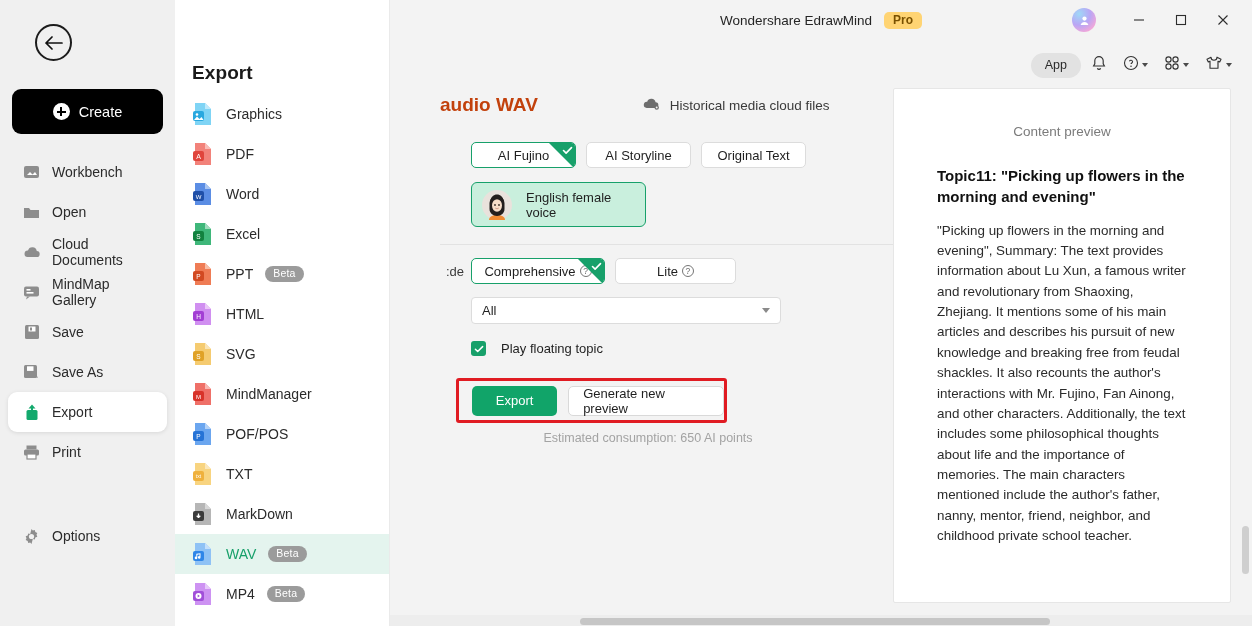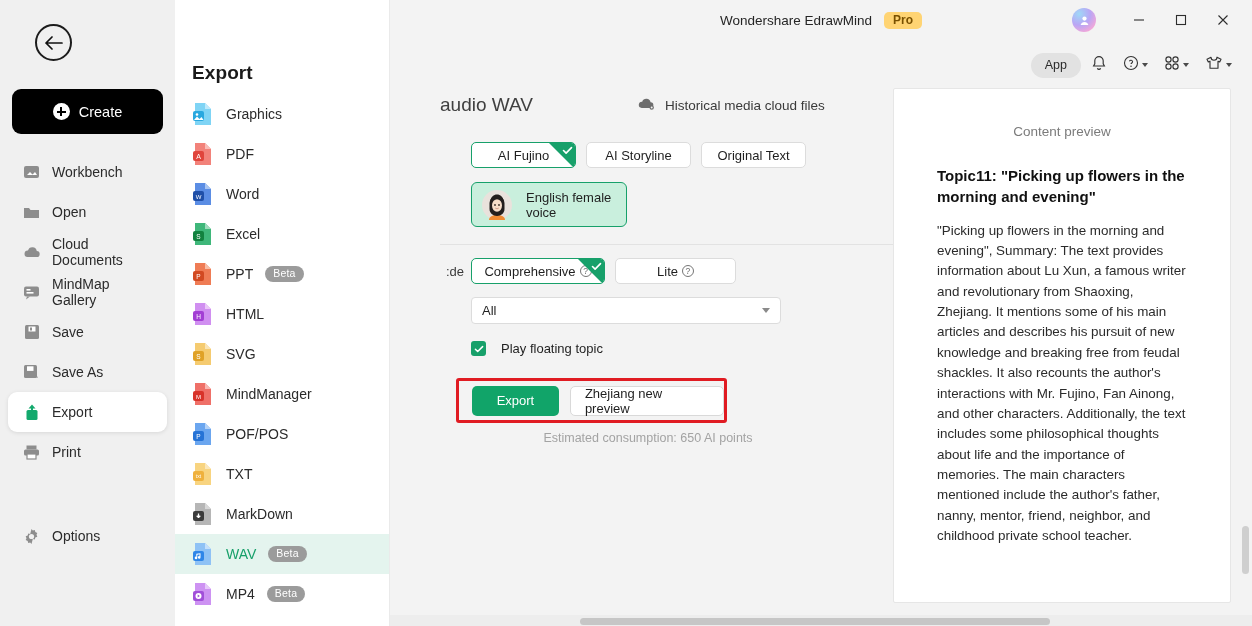--- a/index.html
+++ b/index.html
@@ -106,21 +106,21 @@
     height: 30px; display: flex; align-items: center; justify-content: center;
     gap: 3px; padding: 0 6px; border-radius: 6px; cursor: pointer; color: #333;
   }
   .caret { width: 0; height: 0; border-left: 3.5px solid transparent;
     border-right: 3.5px solid transparent; border-top: 4px solid #4a4a4a; }
 
   
   .panel { position: absolute; left: 0; top: 84px; right: 0; bottom: 0; }
 
   .doc-head { display: flex; align-items: center; padding-left: 50px; padding-top: 10px; }
-  .doc-title { font-size: 19px; font-weight: normal; color: #404040; }
+  .doc-title { font-size: 19px; font-weight: bold; color: #c2410c; }
   .cloudlink {
     display: flex; align-items: center; gap: 9px; margin-left: 104px;
     font-size: 13.5px; color: #3a3a3a; cursor: pointer;
   }
 
   .seg-row { display: flex; gap: 10px; padding-left: 81px; margin-top: 26px; }
   .seg {
     height: 26px; min-width: 105px; border-radius: 5px; background: #fff;
     border: 1px solid #dcdcdc; display: flex; align-items: center;
     justify-content: center; font-size: 13px; color: #1f1f1f; cursor: pointer;
@@ -133,21 +133,21 @@
   }
   .seg .tick {
     position: absolute; right: 2px; top: 2px; z-index: 2; width: 11px; height: 11px;
   }
   .qm {
     width: 12px; height: 12px; border-radius: 50%; border: 1px solid #767676;
     font-size: 8.5px; line-height: 10px; text-align: center; color: #6a6a6a; flex: none;
   }
 
   .voicebox {
-    margin: 14px 0 0 81px; width: 156px; height: 45px; border-radius: 6px;
+    margin: 14px 0 0 81px; width: 175px; height: 45px; border-radius: 6px;
     background: #c9efdd; border: 1px solid #17a06a; display: flex;
     align-items: center; gap: 14px; padding-left: 10px; cursor: pointer;
   }
   .voiceavatar { width: 30px; height: 30px; border-radius: 50%; flex: none; }
   .voicelabel { font-size: 13px; color: #1f1f1f; }
 
   .divider { margin: 17px 50px 0 50px; height: 1px; background: #e2e2e2; }
 
   .mode-row { display: flex; align-items: center; margin-top: 13px; padding-left: 35px; }
   .mode-label {
@@ -633,21 +633,21 @@
         <span class="checkbox">
           <svg width="10" height="10" viewBox="0 0 10 10">
             <path d="M1.4 5.2l2.3 2.3L8.6 2.6" stroke="#fff" stroke-width="1.5" fill="none" stroke-linecap="round" stroke-linejoin="round"></path>
           </svg>
         </span>
         <span class="checklabel">Play floating topic</span>
       </div>
 
       <div class="btnwrap">
         <div class="btn-export">Export</div>
-        <div class="btn-gen">Zhejiang new preview</div>
+        <div class="btn-gen">Generate new preview</div>
       </div>
 
       <div class="estimate">Estimated consumption: 650 AI points</div>
 
       <div class="preview">
         <div class="preview-head">Content preview</div>
         <div class="preview-body">
           <div class="preview-topic">Topic11: "Picking up flowers in the morning and evening"</div>
           <div class="preview-text">"Picking up flowers in the morning and evening", Summary: The text provides information about Lu Xun, a famous writer and revolutionary from Shaoxing, Zhejiang. It mentions some of his main articles and describes his pursuit of new knowledge and breaking free from feudal shackles. It also recounts the author's interactions with Mr. Fujino, Fan Ainong, and other characters. Additionally, the text includes some philosophical thoughts about life and the importance of memories. The main characters mentioned include the author's father, nanny, mentor, friend, neighbor, and childhood private school teacher.</div>
         </div>

